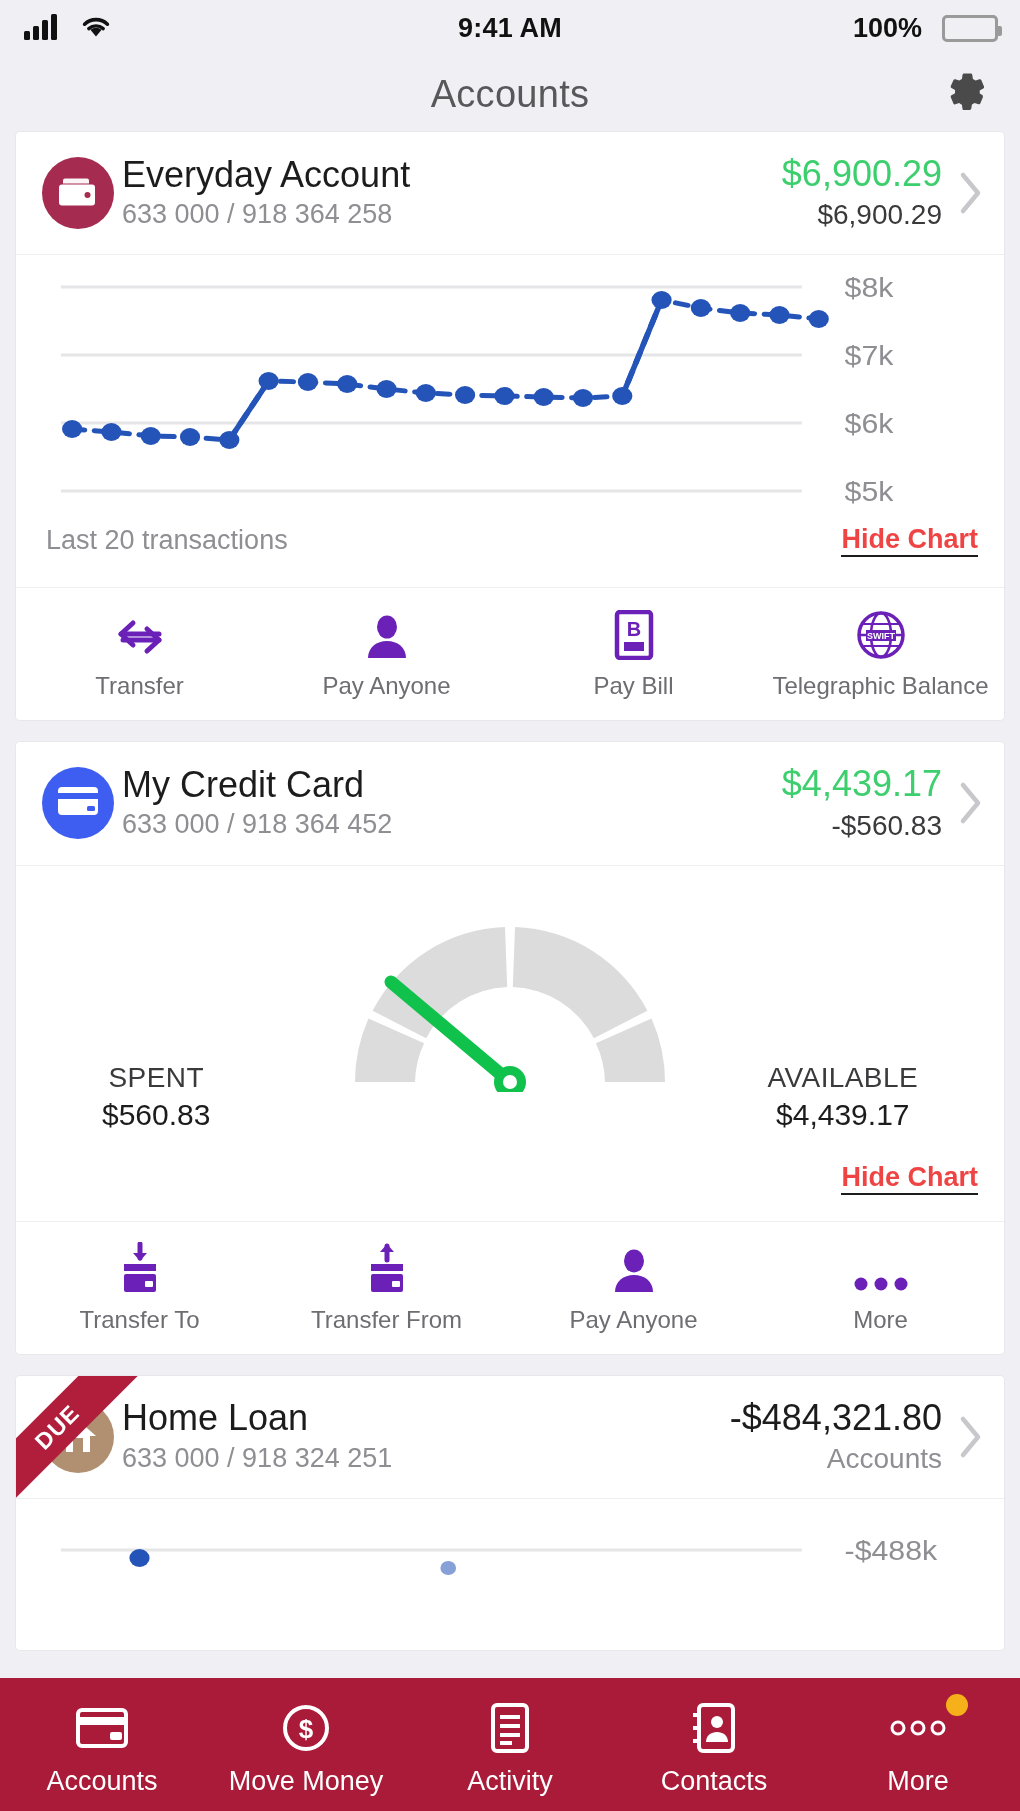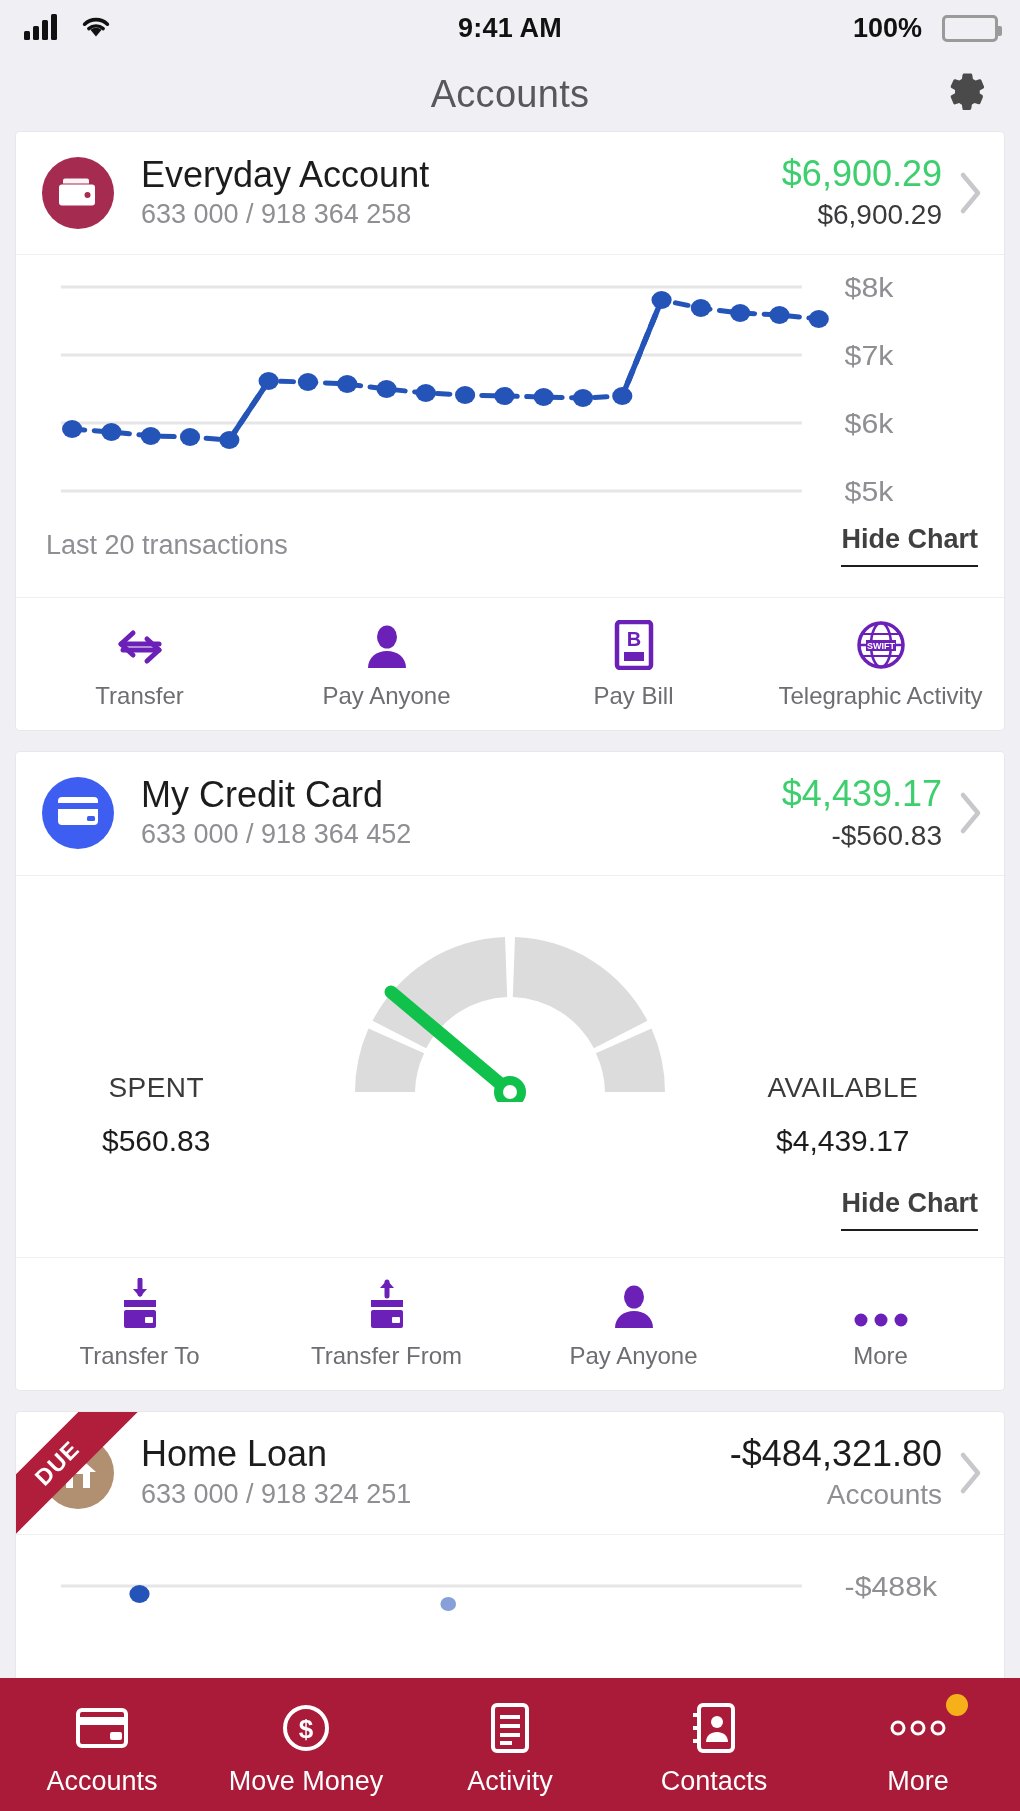--- a/index.html
+++ b/index.html
@@ -71,21 +71,21 @@
   .acct-header {
     display: flex; align-items: center;
     padding: 22px 20px 22px 26px;
     position: relative;
   }
   .avatar {
     width: 72px; height: 72px; border-radius: 50%;
     display: flex; align-items: center; justify-content: center;
     flex: 0 0 auto;
   }
-  .acct-names { margin-left: 27px; flex: 1 1 auto; min-width: 0; }
+  .acct-names { margin-left: 8px; flex: 1 1 auto; min-width: 0; }
   .acct-title { font-size: 36px; color: #1c1c1c; line-height: 1.12; }
   .acct-sub { font-size: 27px; color: #8e8e93; line-height: 1.25; margin-top: 3px; }
   .acct-amounts { text-align: right; flex: 0 0 auto; padding-right: 16px; }
   .acct-primary { font-size: 36px; line-height: 1.12; font-weight: normal; }
   .acct-primary.green { color: #3dcf6e; }
   .acct-primary.dark  { color: #1c1c1c; }
   .acct-secondary { font-size: 28px; color: #3a3a3c; line-height: 1.25; margin-top: 3px; }
   .acct-secondary.muted { color: #8e8e93; }
   .chev {
     flex: 0 0 auto; width: 26px; color: #c7c7cc;
@@ -94,22 +94,22 @@
 
   
   .chart-wrap { border-top: 1px solid #efeff1; padding: 10px 0 0 0; }
   .linechart { display: block; width: 100%; height: 245px; }
   .chart-foot {
     display: flex; align-items: center; justify-content: space-between;
     padding: 14px 26px 30px 30px;
   }
   .chart-foot-label { font-size: 27px; color: #8e8e93; }
   .hide-chart {
-    font-size: 27px; color: #404040; font-weight: bold;
-    border-bottom: 2px solid #1c1c1c; cursor: pointer; padding-bottom: 10px;
+    font-size: 27px; color: #ef4444; font-weight: bold;
+    border-bottom: 2px solid #1c1c1c; cursor: pointer; padding-bottom: 0;
   }
 
   
   .actions {
     display: flex; border-top: 1px solid #efeff1;
     padding: 22px 0 20px 0;
   }
   .action {
     flex: 1 1 0; display: flex; flex-direction: column;
     align-items: center; gap: 12px; cursor: pointer;
@@ -119,21 +119,21 @@
 
   
   .gauge-wrap { border-top: 1px solid #efeff1; padding: 26px 0 0 0; position: relative; }
   .gauge-svg { display: block; margin: 0 auto; }
   .gauge-labels {
     display: flex; justify-content: space-between;
     padding: 0 86px; margin-top: -30px; position: relative;
   }
   .gauge-col { text-align: center; }
   .gauge-cap { font-size: 28px; color: #3a3a3c; letter-spacing: .4px; }
-  .gauge-val { font-size: 30px; color: #1c1c1c; margin-top: 20px; }
+  .gauge-val { font-size: 30px; color: #1c1c1c; margin-top: 4px; }
   .gauge-foot { display: flex; justify-content: flex-end; padding: 30px 26px 26px 0; }
 
   
   .ribbon {
     position: absolute; left: 0; top: 0; width: 128px; height: 128px;
     overflow: hidden; pointer-events: none; z-index: 5;
   }
   .ribbon-band {
     position: absolute; width: 190px; height: 42px;
     background: #b01e3c; left: -54px; top: 30px;
@@ -316,21 +316,21 @@
           <svg width="50" height="50" viewBox="0 0 50 50">
             <circle cx="25" cy="25" r="22" fill="none" stroke="#6b21b8" stroke-width="3.5"></circle>
             <ellipse cx="25" cy="25" rx="10" ry="22" fill="none" stroke="#6b21b8" stroke-width="2.6"></ellipse>
             <line x1="3" y1="25" x2="47" y2="25" stroke="#6b21b8" stroke-width="2.6"></line>
             <line x1="7" y1="14" x2="43" y2="14" stroke="#6b21b8" stroke-width="2.2"></line>
             <line x1="7" y1="36" x2="43" y2="36" stroke="#6b21b8" stroke-width="2.2"></line>
             <rect x="10" y="20" width="30" height="11" fill="#6b21b8"></rect>
             <text x="25" y="29" font-family="Liberation Sans, sans-serif" font-size="9" font-weight="bold" fill="#fff" text-anchor="middle">SWIFT</text>
           </svg>
         </span>
-        <span class="action-lbl">Telegraphic Activity</span>
+        <span class="action-lbl">Telegraphic Balance</span>
       </div>
     </div>
   </div>
 
   <div class="card">
 
     <div class="acct-header">
       <div class="avatar" style="background:#3d5ef0">
         <span>
           <svg width="42" height="32" viewBox="0 0 42 32">

